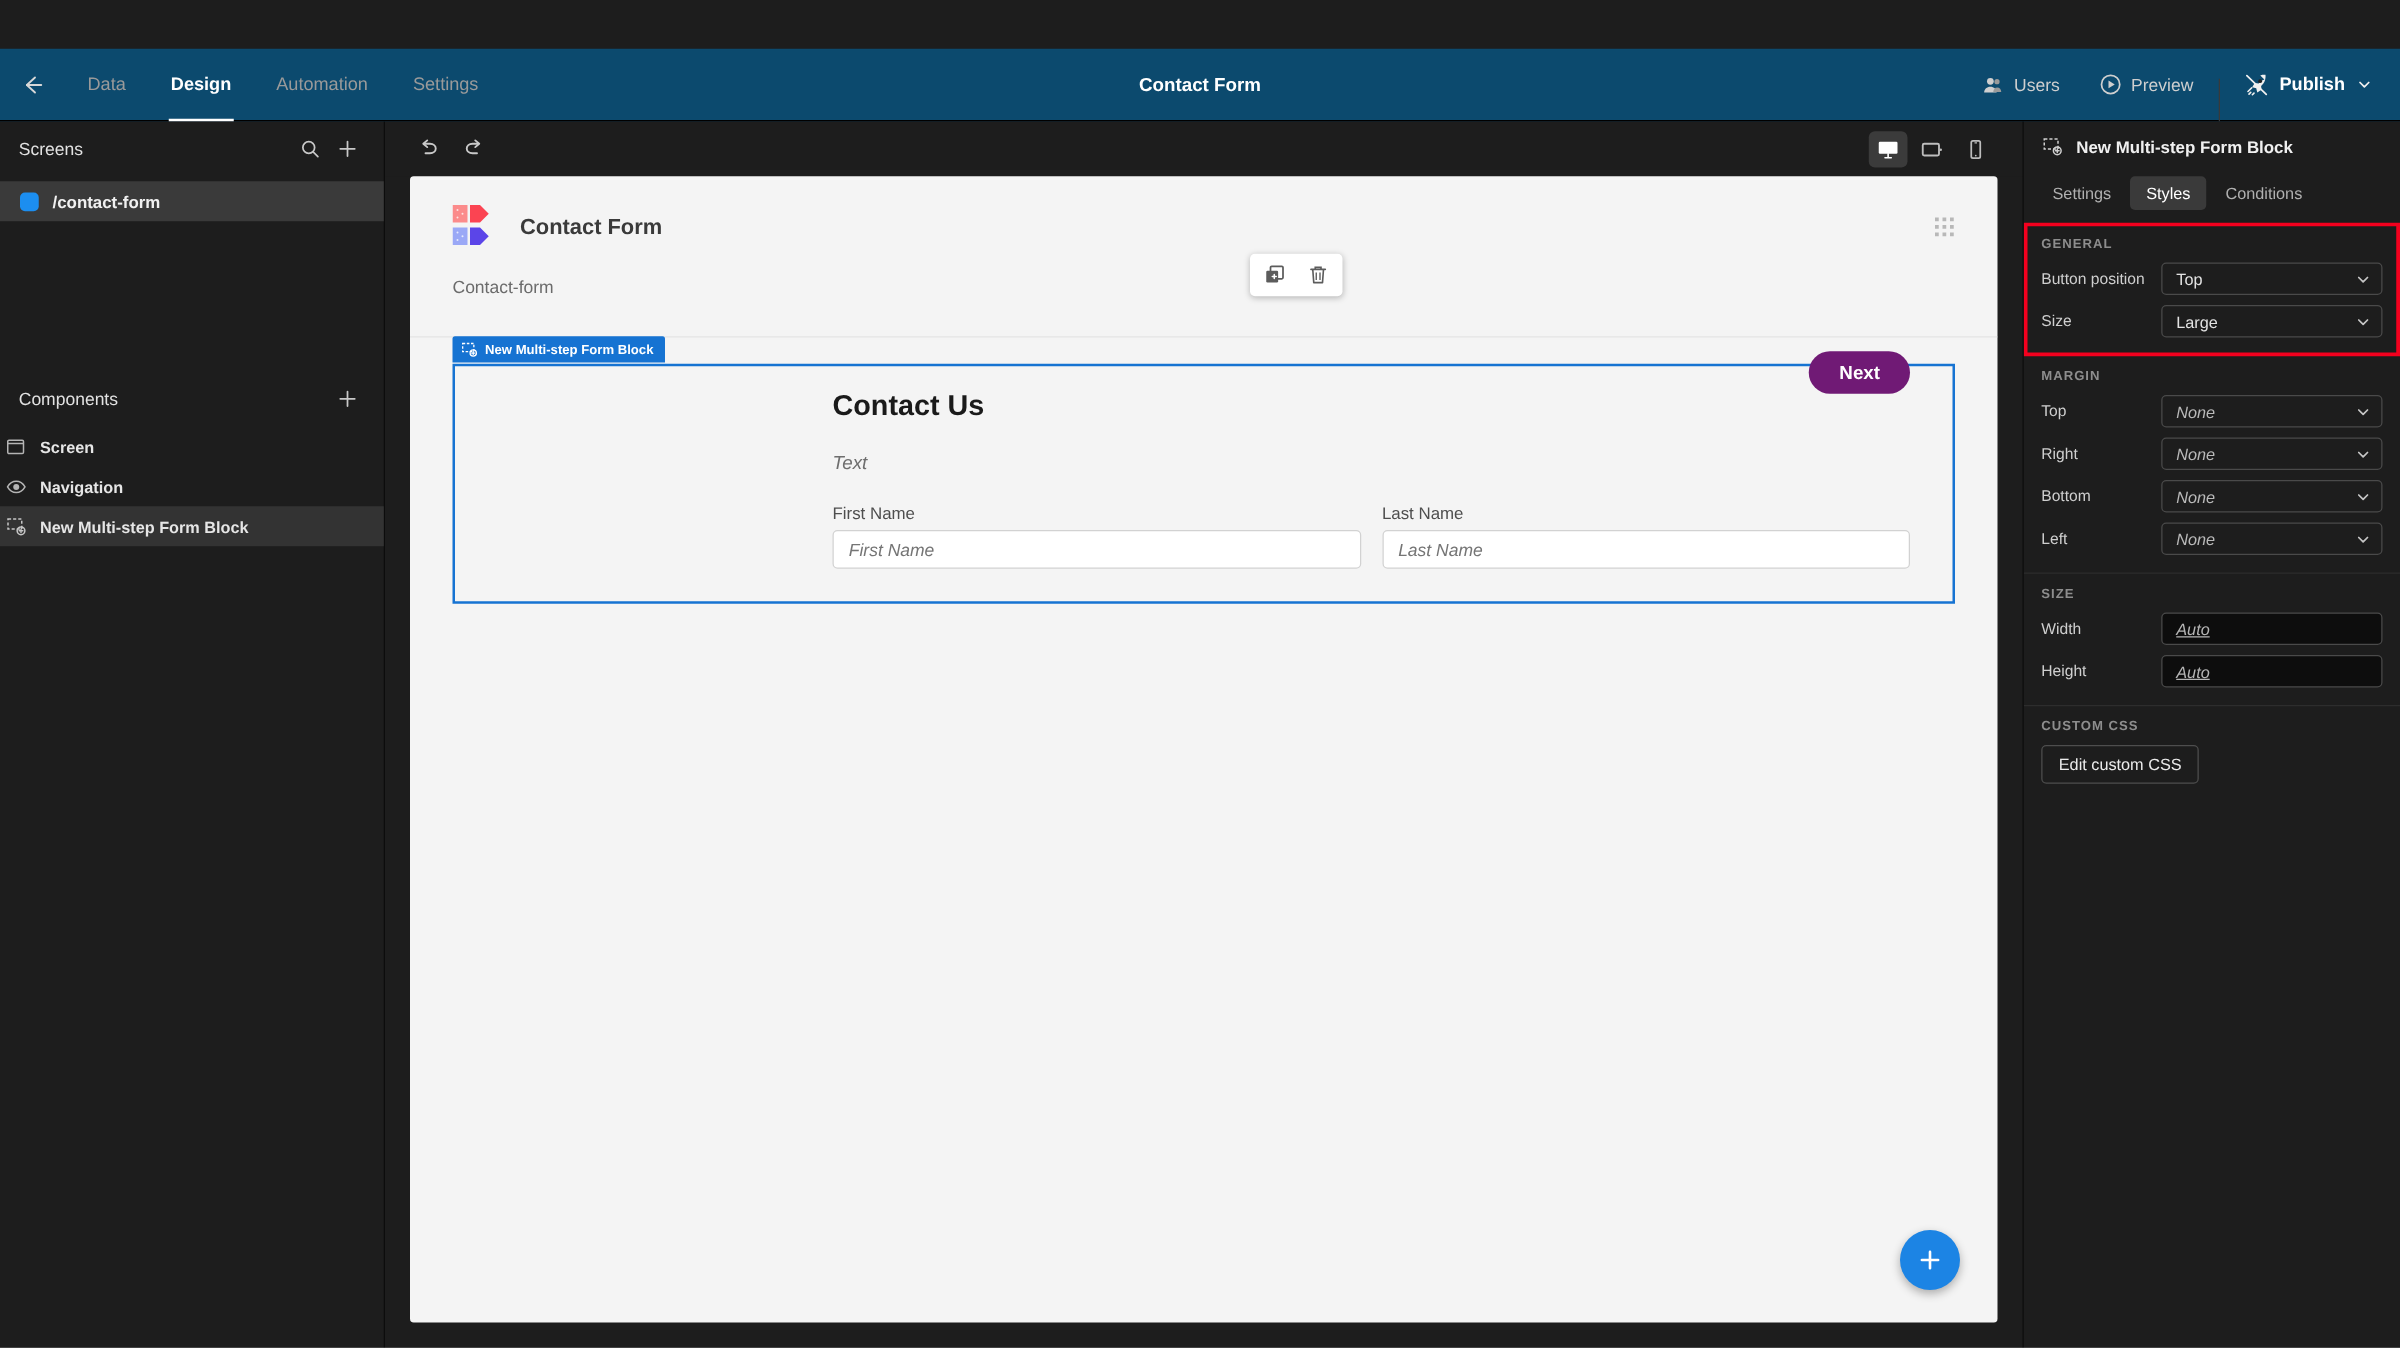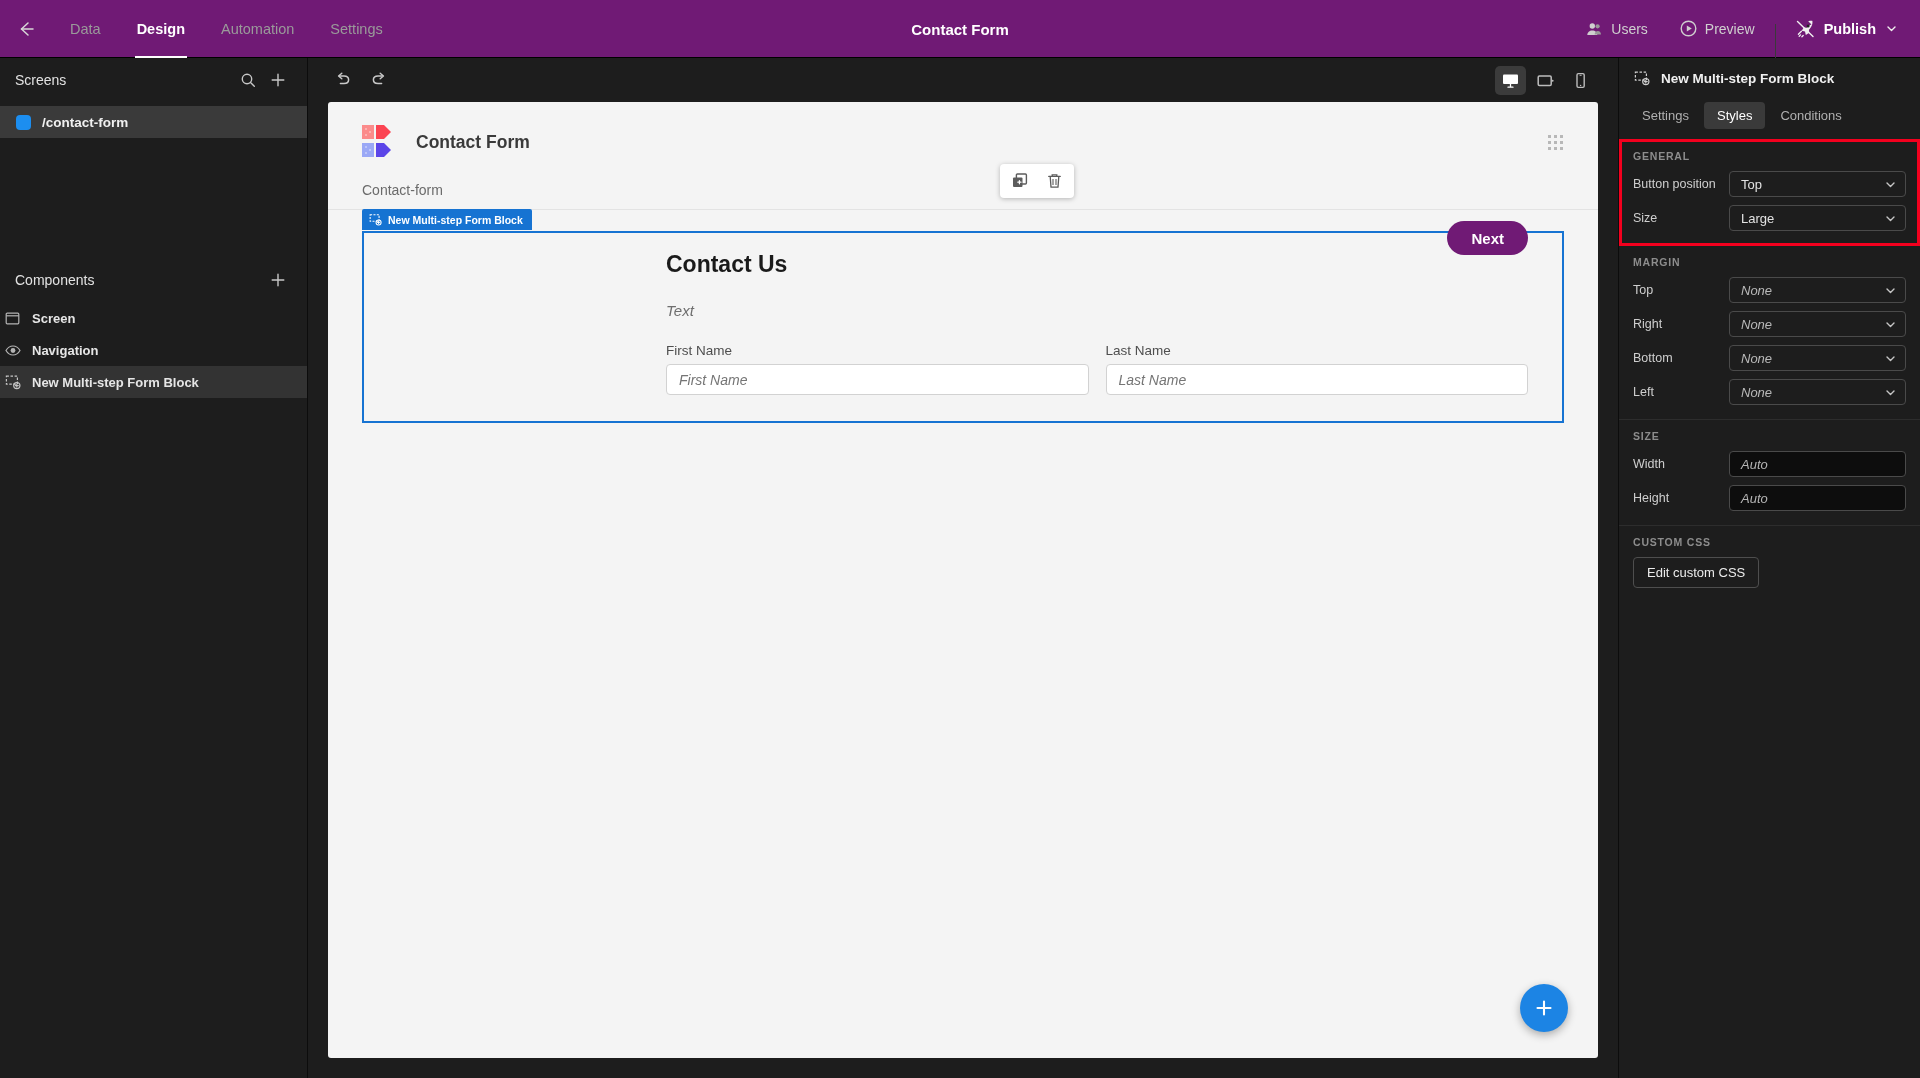--- a/index.html
+++ b/index.html
@@ -7,24 +7,25 @@
     width: 1920px; height: 1078px;
     font-family: "Liberation Sans", sans-serif;
     background: #1d1d1d; color: #e8e8e8;
     overflow: hidden;
   }
   .app { display: flex; flex-direction: column; width: 1920px; height: 1078px; }
 
   
   .topbar {
     height: 58px; flex: 0 0 58px;
-    background: #701a75;
+    background: #0c4a6e;
     display: flex; align-items: center;
     position: relative;
     border-bottom: 1px solid #000;
+    margin-top: 39px;
   }
   .back-btn {
     width: 52px; height: 58px;
     display: flex; align-items: center; justify-content: center;
     cursor: pointer;
   }
   .topnav { display: flex; align-items: center; height: 58px; }
   .topnav-item {
     position: relative; height: 58px;
     display: flex; align-items: center;
@@ -135,21 +136,21 @@
   }
   .canvas-header {
     display: flex; align-items: center;
     padding: 22px 34px 0 34px;
   }
   .logo { width: 38px; height: 36px; flex: 0 0 38px; margin-right: 16px; position: relative; }
   .canvas-title { font-size: 17.5px; font-weight: bold; color: #3a3a3a; }
   .grid-handle { margin-left: auto; cursor: grab; }
 
   .breadcrumb-row {
-    padding: 22px 34px 11px 34px;
+    padding: 22px 34px 32px 34px;
     border-bottom: 1px solid #e3e3e3;
     position: relative;
     display: flex; 
   }
   .breadcrumb-txt { font-size: 14px; color: #6b6b6b; }
   .float-tools {
     position: absolute; right: 524px; top: 4px;
     background: #fff; border-radius: 4px;
     box-shadow: 0 1px 5px rgba(0,0,0,.26);
     display: flex; align-items: center;
@@ -259,20 +260,21 @@
     padding: 0 8px 0 11px; cursor: pointer;
   }
   .rp-select .val { flex: 1; font-size: 13px; color: #e2e2e2; }
   .rp-select .val.placeholder { font-style: italic; color: #b9b9b9; }
   .rp-input {
     flex: 1; height: 26px; border: 1px solid #4a4a4a; border-radius: 4px;
     background: #0d0d0d; display: flex; align-items: center;
     padding: 0 11px;
     font-size: 13px; font-style: italic; color: #b5b5b5;
     font-family: "Liberation Sans", sans-serif;
+    text-decoration: underline;
   }
   .rp-btn {
     display: inline-flex; align-items: center; justify-content: center;
     border: 1px solid #4e4e4e; border-radius: 4px;
     background: #1d1d1d; color: #ececec;
     font-size: 13px; padding: 7px 13px; cursor: pointer;
     font-family: "Liberation Sans", sans-serif;
   }
   svg { display: block; }
 </style>

